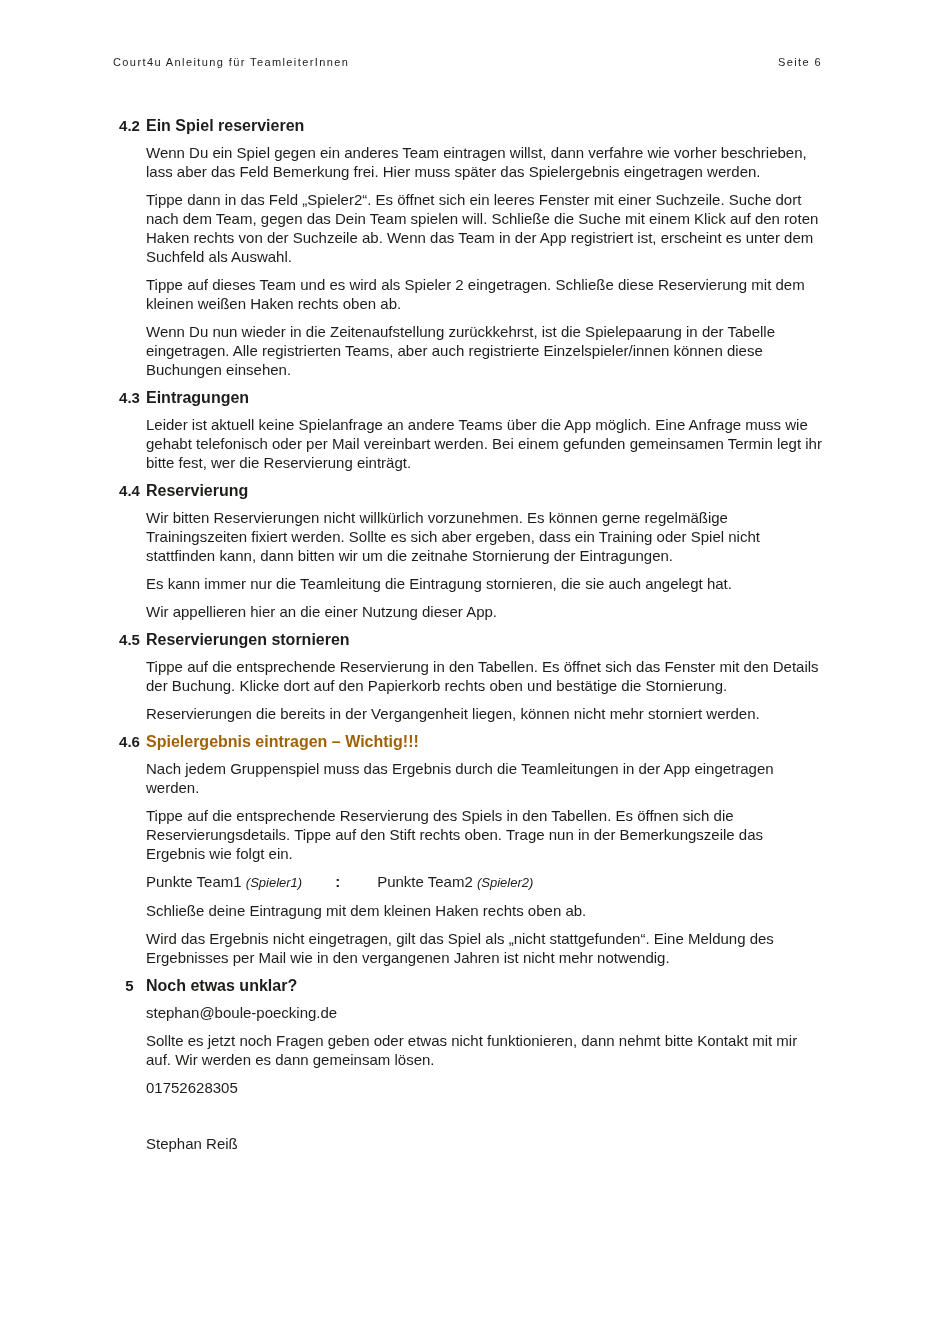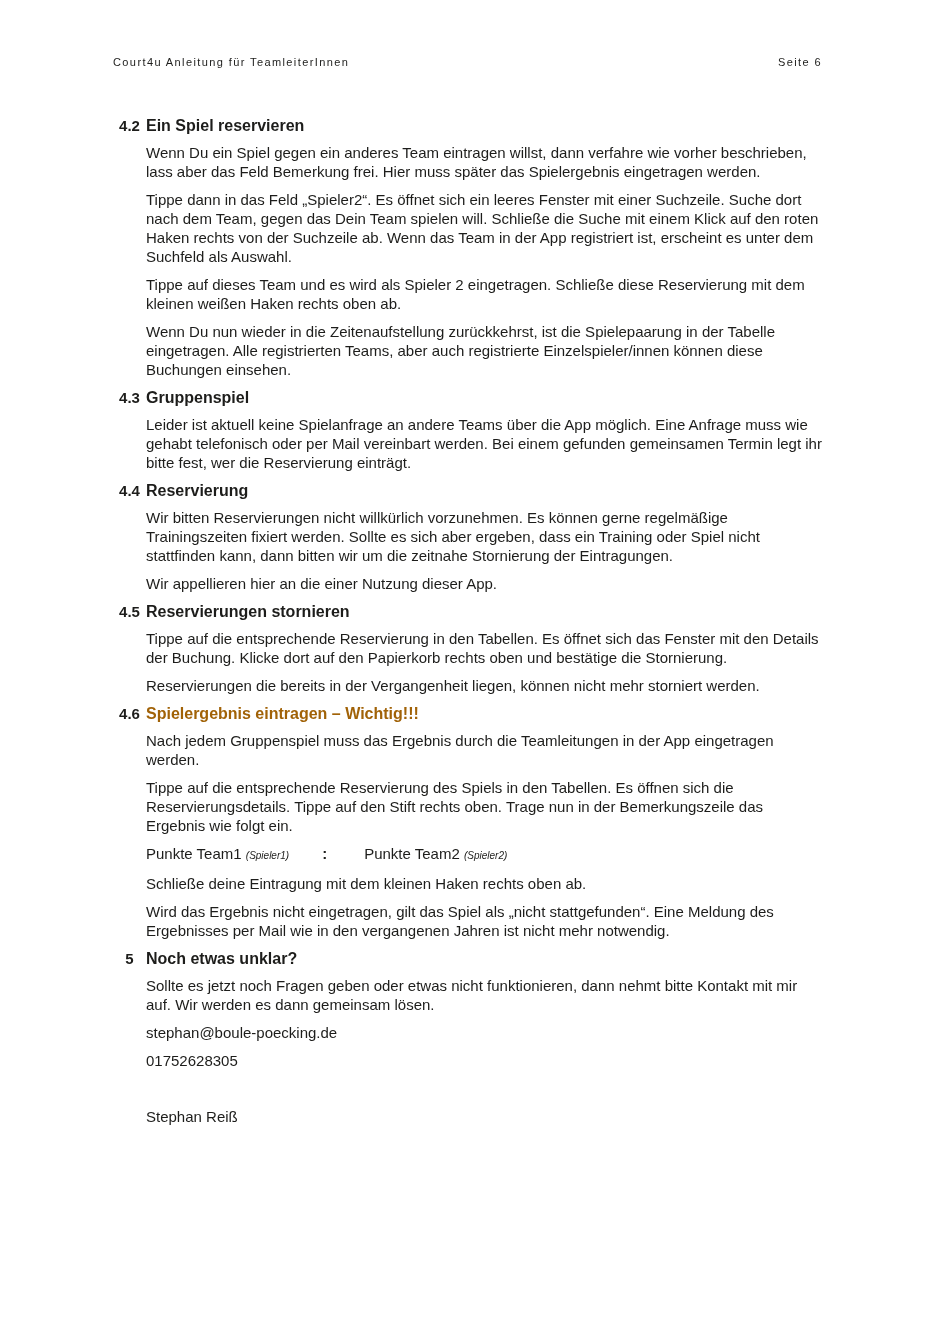--- a/index.html
+++ b/index.html
@@ -40,21 +40,21 @@
     margin: 0 0 8px;
   }
   .sec-title.red { color: #a16207; }
   .para {
     grid-column: 2;
     font-size: 15px; line-height: 19px;
     margin: 0 0 9px;
     max-width: 678px;
   }
   .para .b { font-weight: 400; }
-  .para .si { font-style: italic; font-size: 10px; }
+  .para .si { font-style: italic; font-size: 13px; }
   .para .colon { font-weight: 700; padding: 0 37px 0 33px; }
   .spacer { grid-column: 2; }
 </style>
 </head>
 <body>
 
 <div class="page">
 
   <div class="header">
     <span>Court4u Anleitung für TeamleiterInnen</span>
@@ -65,48 +65,49 @@
       <div class="section">
         <div class="sec-num">4.2</div>
         <h2 class="sec-title">Ein Spiel reservieren</h2>
         <p class="para"><span>Wenn Du ein </span><span class="b">Spiel</span><span> gegen ein anderes Team eintragen willst, dann verfahre wie vorher beschrieben, lass aber das Feld Bemerkung frei. Hier muss später das Spielergebnis eingetragen werden.</span></p>
         <p class="para">Tippe dann in das Feld „Spieler2“. Es öffnet sich ein leeres Fenster mit einer Suchzeile. Suche dort nach dem Team, gegen das Dein Team spielen will. Schließe die Suche mit einem Klick auf den roten Haken rechts von der Suchzeile ab. Wenn das Team in der App registriert ist, erscheint es unter dem Suchfeld als Auswahl.</p>
         <p class="para">Tippe auf dieses Team und es wird als Spieler 2 eingetragen. Schließe diese Reservierung mit dem kleinen weißen Haken rechts oben ab.</p>
         <p class="para">Wenn Du nun wieder in die Zeitenaufstellung zurückkehrst, ist die Spielepaarung in der Tabelle eingetragen. Alle registrierten Teams, aber auch registrierte Einzelspieler/innen können diese Buchungen einsehen.</p>
       </div>
       <div class="section">
         <div class="sec-num">4.3</div>
-        <h2 class="sec-title">Gruppenspiel</h2>
+        <h2 class="sec-title">Eintragungen</h2>
         <p class="para">Leider ist aktuell keine Spielanfrage an andere Teams über die App möglich. Eine Anfrage muss wie gehabt telefonisch oder per Mail vereinbart werden. Bei einem gefunden gemeinsamen Termin legt ihr bitte fest, wer die Reservierung einträgt.</p>
       </div>
       <div class="section">
         <div class="sec-num">4.4</div>
         <h2 class="sec-title">Reservierung</h2>
         <p class="para">Wir bitten Reservierungen nicht willkürlich vorzunehmen. Es können gerne regelmäßige Trainingszeiten fixiert werden. Sollte es sich aber ergeben, dass ein Training oder Spiel nicht stattfinden kann, dann bitten wir um die zeitnahe Stornierung der Eintragungen.</p>
+        <p class="para">Es kann immer nur die Teamleitung die Eintragung stornieren, die sie auch angelegt hat.</p>
         <p class="para">Wir appellieren hier an die einer Nutzung dieser App.</p>
       </div>
       <div class="section">
         <div class="sec-num">4.5</div>
         <h2 class="sec-title">Reservierungen stornieren</h2>
         <p class="para">Tippe auf die entsprechende Reservierung in den Tabellen. Es öffnet sich das Fenster mit den Details der Buchung. Klicke dort auf den Papierkorb rechts oben und bestätige die Stornierung.</p>
         <p class="para">Reservierungen die bereits in der Vergangenheit liegen, können nicht mehr storniert werden.</p>
       </div>
       <div class="section">
         <div class="sec-num">4.6</div>
         <h2 class="sec-title red">Spielergebnis eintragen – Wichtig!!!</h2>
         <p class="para">Nach jedem Gruppenspiel muss das Ergebnis durch die Teamleitungen in der App eingetragen werden.</p>
         <p class="para">Tippe auf die entsprechende Reservierung des Spiels in den Tabellen. Es öffnen sich die Reservierungsdetails. Tippe auf den Stift rechts oben. Trage nun in der Bemerkungszeile das Ergebnis wie folgt ein.</p>
         <p class="para"><span>Punkte Team1 </span><span class="si">(Spieler1)</span><span class="colon">:</span><span>Punkte Team2 </span><span class="si">(Spieler2)</span></p>
         <p class="para">Schließe deine Eintragung mit dem kleinen Haken rechts oben ab.</p>
         <p class="para">Wird das Ergebnis nicht eingetragen, gilt das Spiel als „nicht stattgefunden“. Eine Meldung des Ergebnisses per Mail wie in den vergangenen Jahren ist nicht mehr notwendig.</p>
       </div>
       <div class="section">
         <div class="sec-num">5</div>
         <h2 class="sec-title">Noch etwas unklar?</h2>
+        <p class="para">stephan@boule-poecking.de</p>
         <p class="para">Sollte es jetzt noch Fragen geben oder etwas nicht funktionieren, dann nehmt bitte Kontakt mit mir auf. Wir werden es dann gemeinsam lösen.</p>
-        <p class="para">stephan@boule-poecking.de</p>
         <p class="para">01752628305</p>
         <div class="spacer" style="height: 28px;"></div>
         <p class="para">Stephan Reiß</p>
       </div>
     </div>
 
 </div>
 
 </body></html>

